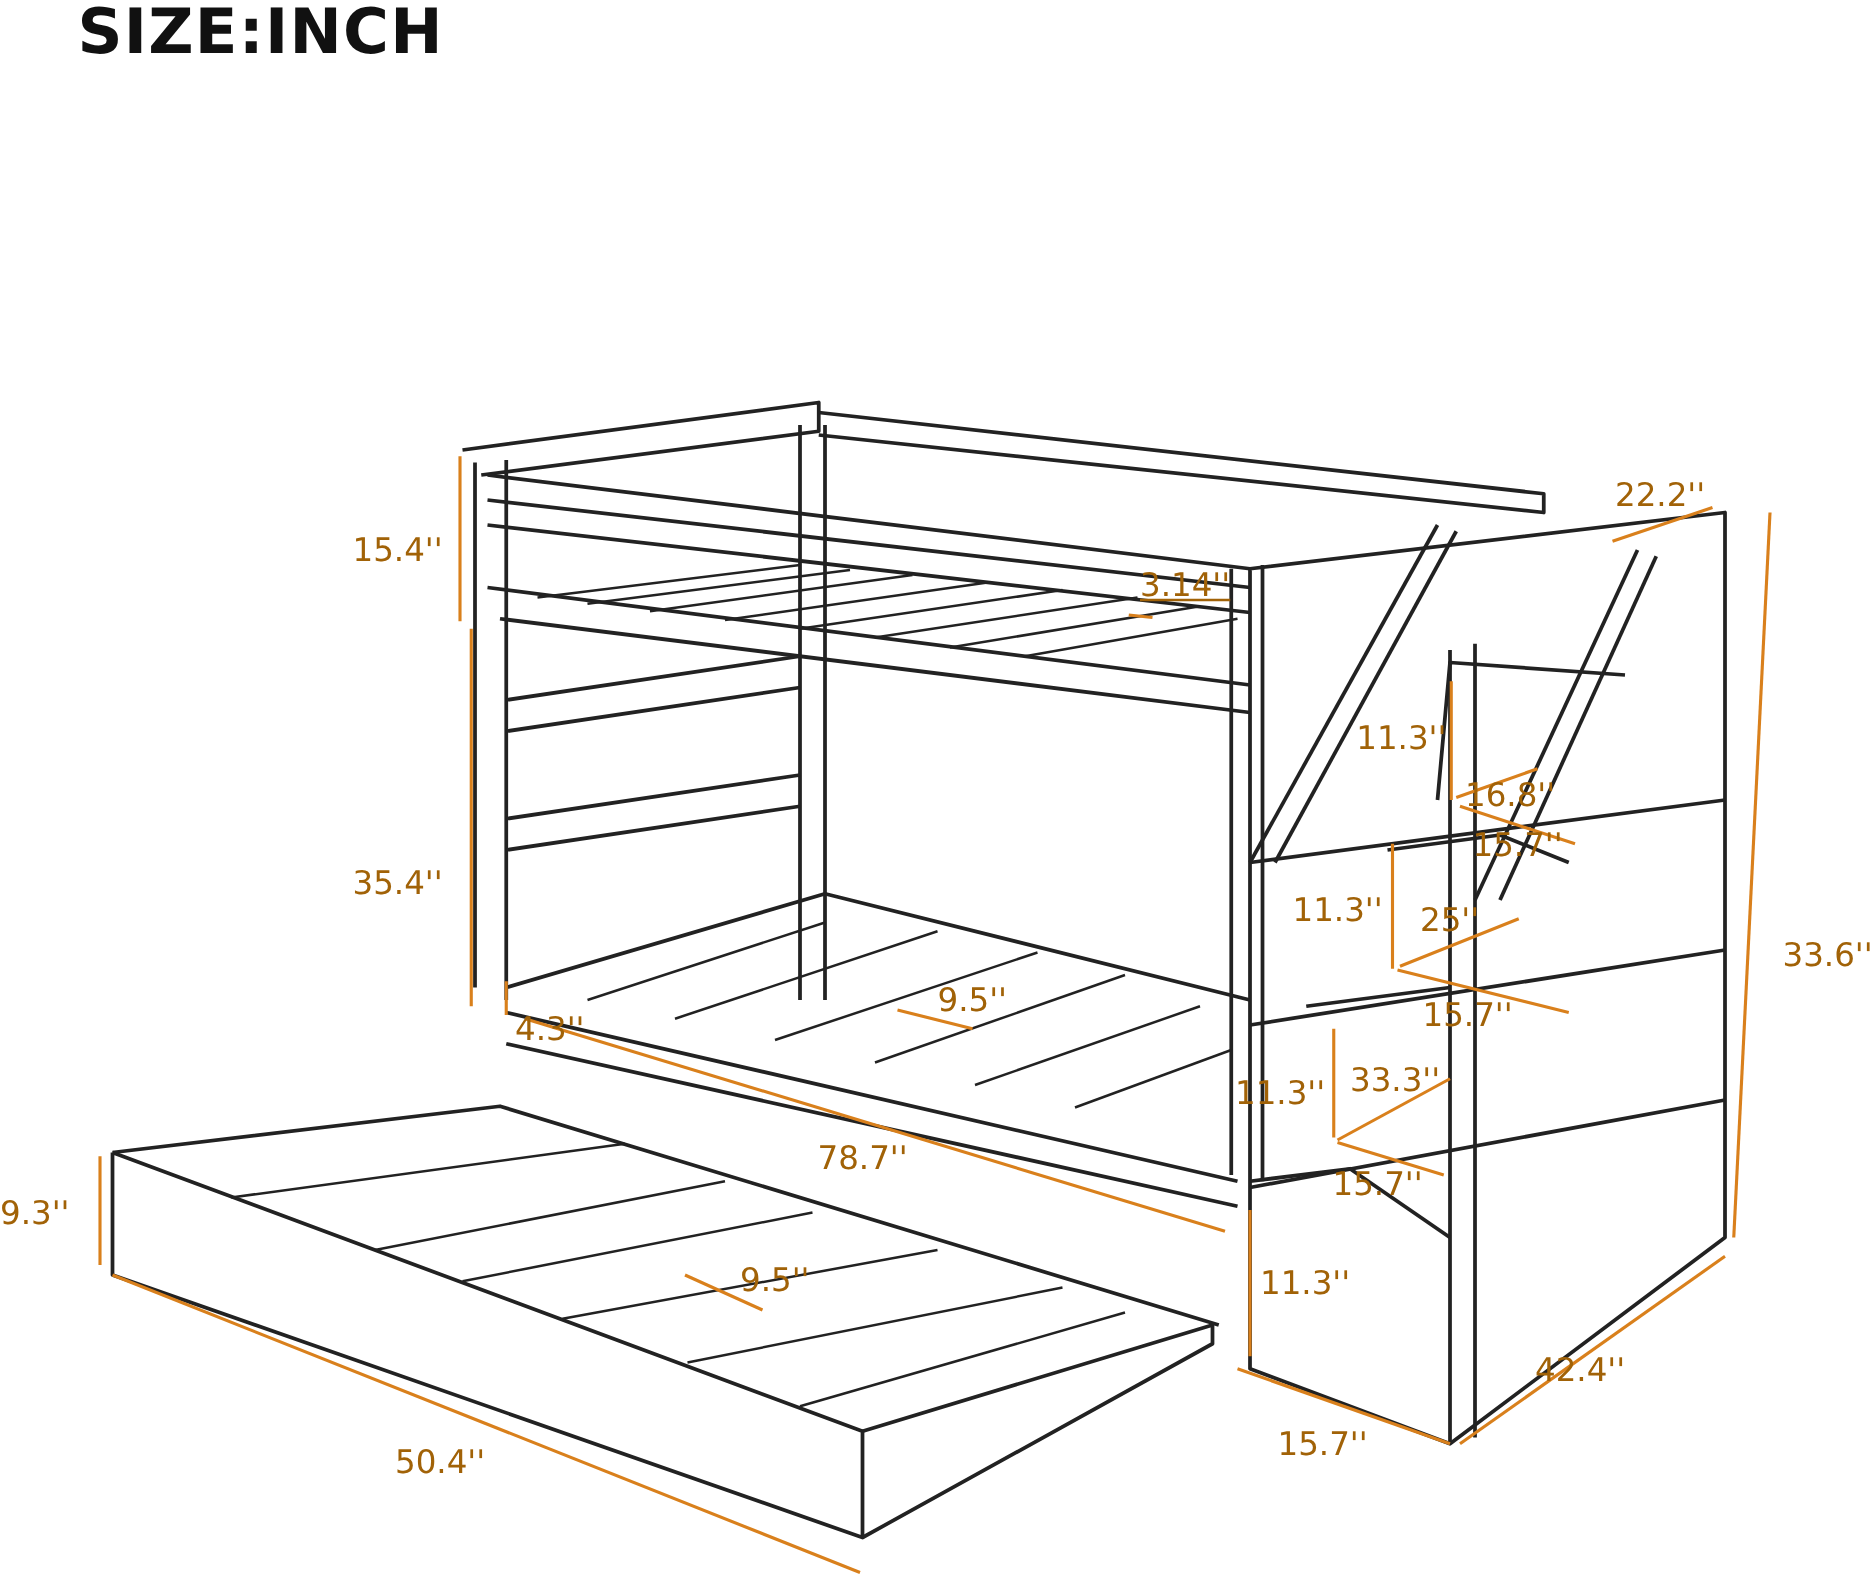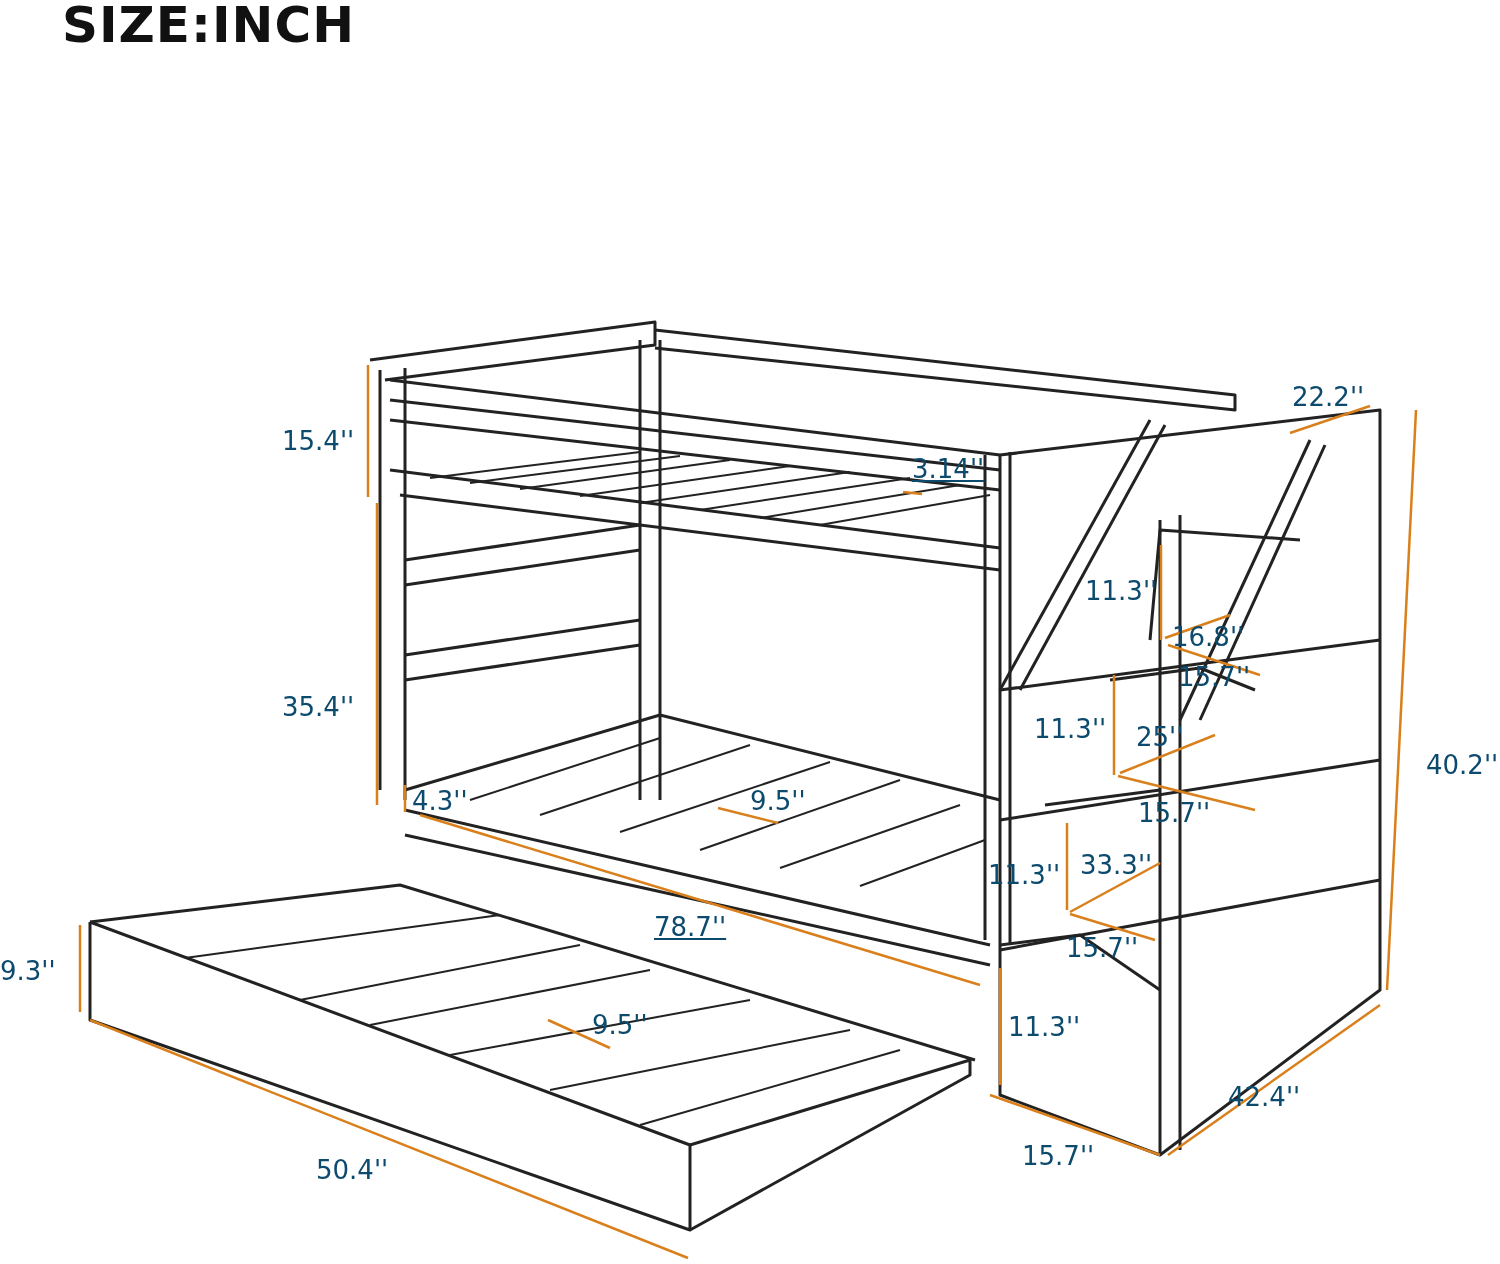--- a/index.html
+++ b/index.html
@@ -1,18 +1,18 @@
 <!DOCTYPE html>
 <html><head>
 <meta charset="utf-8">
 <style>
   html,body{margin:0;padding:0;background:#fff;}
   #canvas{position:relative;width:1500px;height:1264px;background:#fff;overflow:hidden;font-family:"DejaVu Sans","Liberation Sans",sans-serif;}
   .title{position:absolute;left:62px;top:-4px;font-size:50px;font-weight:bold;color:#111;letter-spacing:1px;}
-  .dim{position:absolute;font-size:26px;color:#0c4a6e;white-space:nowrap;line-height:1;}
+  .dim{position:absolute;font-size:26px;color:#a16207;white-space:nowrap;line-height:1;}
   svg{position:absolute;left:0;top:0;}
 </style>
 </head>
 <body>
 
 <div id="canvas">
   <div class="title">SIZE:INCH</div>
 
   <svg width="1500" height="1264">
     <g fill="none" stroke="#222" stroke-width="3" stroke-linejoin="round">
@@ -121,27 +121,27 @@
   <div>
     <div class="dim" style="left:282px;top:428px;">15.4''</div>
     <div class="dim" style="left:912px;top:456px;text-decoration:underline;">3.14''</div>
     <div class="dim" style="left:1292px;top:384px;">22.2''</div>
     <div class="dim" style="left:282px;top:652px;margin-top:42px;">35.4''</div>
     <div class="dim" style="left:1085px;top:578px;">11.3''</div>
     <div class="dim" style="left:1172px;top:624px;">16.8''</div>
     <div class="dim" style="left:1178px;top:664px;">15.7''</div>
     <div class="dim" style="left:1034px;top:716px;">11.3''</div>
     <div class="dim" style="left:1136px;top:724px;text-align:right;">25''</div>
-    <div class="dim" style="left:1426px;top:752px;">40.2''</div>
-    <div class="dim" style="left:412px;top:788px;">4.3''</div>
+    <div class="dim" style="left:1426px;top:752px;">33.6''</div>
+    <div class="dim" style="left:412px;top:811px;">4.3''</div>
     <div class="dim" style="left:750px;top:788px;">9.5''</div>
     <div class="dim" style="left:1138px;top:800px;">15.7''</div>
     <div class="dim" style="left:988px;top:862px;">11.3''</div>
     <div class="dim" style="left:1080px;top:852px;">33.3''</div>
-    <div class="dim" style="left:654px;top:914px;text-decoration:underline;">78.7''</div>
+    <div class="dim" style="left:654px;top:914px;">78.7''</div>
     <div class="dim" style="left:1066px;top:935px;">15.7''</div>
     <div class="dim" style="left:0px;top:958px;">9.3''</div>
     <div class="dim" style="left:592px;top:1012px;">9.5''</div>
     <div class="dim" style="left:1008px;top:1014px;">11.3''</div>
     <div class="dim" style="left:1228px;top:1084px;">42.4''</div>
     <div class="dim" style="left:1022px;top:1143px;">15.7''</div>
     <div class="dim" style="left:316px;top:1157px;">50.4''</div>
   </div>
 </div>
 

